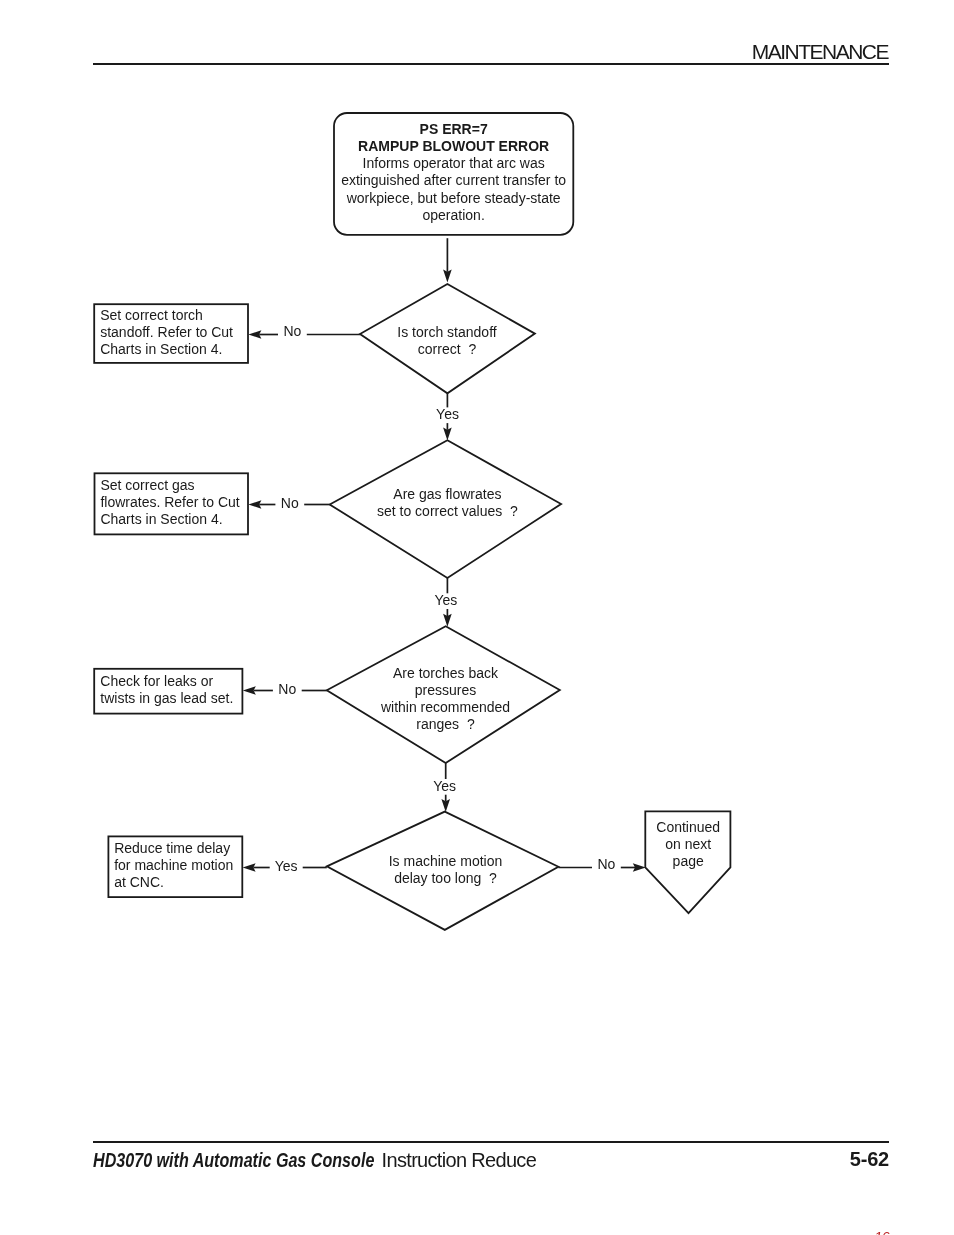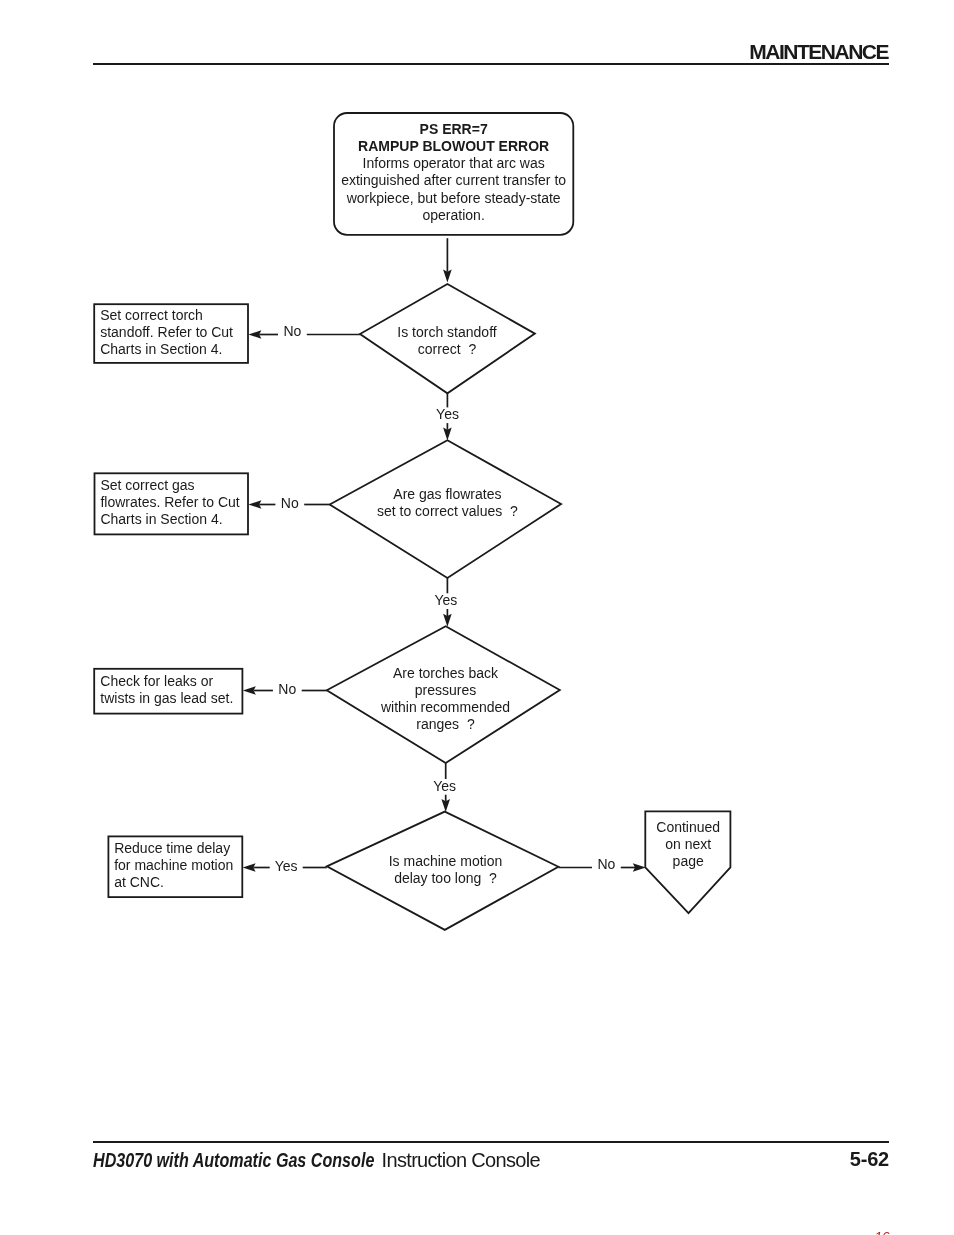--- a/index.html
+++ b/index.html
@@ -3,21 +3,21 @@
 <meta charset="utf-8">
 <title>Maintenance</title>
 <style>
   html,body{margin:0;padding:0;background:#ffffff;}
   body{width:954px;height:1235px;position:relative;overflow:hidden;
        font-family:"Liberation Sans", sans-serif; color:#1a1a1a;
        -webkit-font-smoothing:antialiased;}
   .page{position:absolute;inset:0;transform:translateZ(0);will-change:opacity;}
 
   
-  #header-title{position:absolute;right:66px;top:41.2px;font-size:21px;font-weight:bold;
+  #header-title{position:absolute;right:66px;top:41.2px;font-size:21px;font-weight:normal;
       letter-spacing:-1.5px;line-height:21px;text-align:right;color:#1a1a1a;}
   #header-rule{position:absolute;left:93px;top:63px;width:796px;height:2px;background:#1a1a1a;}
 
   
   #flowchart{position:absolute;left:0;top:0;width:954px;height:1000px;}
   #flowchart text{white-space:pre;-webkit-font-smoothing:antialiased;}
   *{-webkit-font-smoothing:antialiased;text-rendering:optimizeLegibility;}
 
   
   #footer-rule{position:absolute;left:93px;top:1140.7px;width:796px;height:2.5px;background:#1a1a1a;}
@@ -144,17 +144,17 @@
       </g>
       <g>
         <line x1="558.4" y1="867.5" x2="592" y2="867.5" stroke="#1a1a1a" stroke-width="1.7"></line>
         <line x1="620.8" y1="867.5" x2="635" y2="867.5" stroke="#1a1a1a" stroke-width="1.7"></line>
         <text x="606.4" y="868.7" font-size="14" font-family="&quot;Liberation Sans&quot;, sans-serif" font-weight="normal" text-anchor="middle" fill="#1a1a1a" xml:space="preserve">No</text>
         <polygon points="645.8,867.5 632.8,863.2 635,867.5 632.8,871.8" fill="#1a1a1a"></polygon>
       </g>
     </svg>
 
   <div id="footer-rule"></div>
-  <div id="footer-left"><span class="prod">HD3070 with Automatic Gas Console</span><span class="man">Instruction Console</span></div>
+  <div id="footer-left"><span class="prod">HD3070 with Automatic Gas Console</span><span class="man">Instruction Reduce</span></div>
   <div id="footer-page">5-62</div>
   <div id="footer-num">16</div>
 
 </div>
 
 </body></html>

